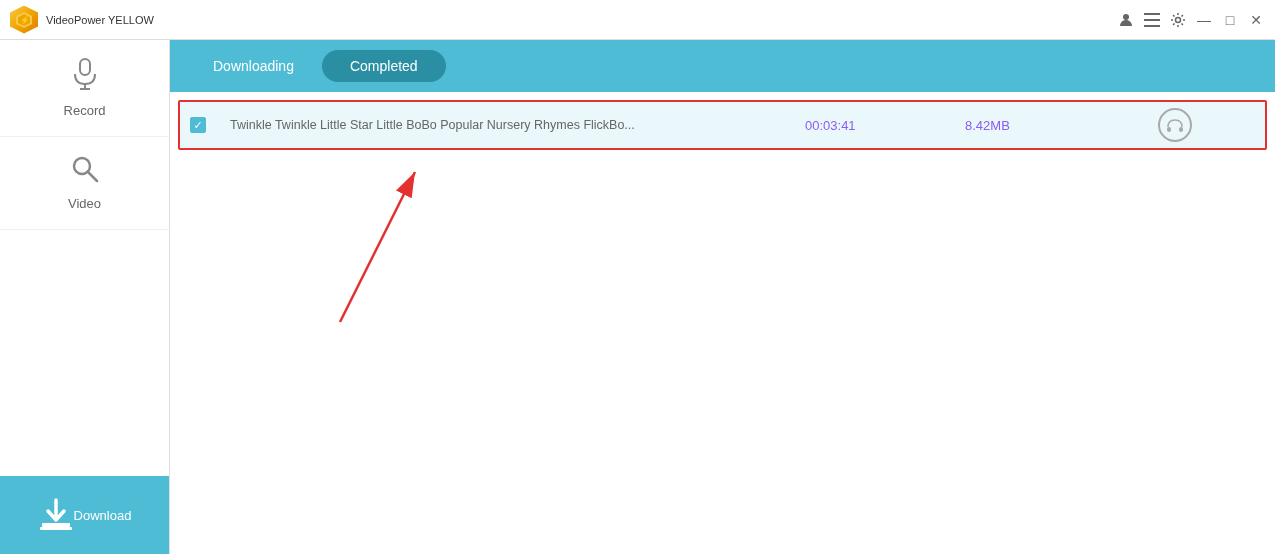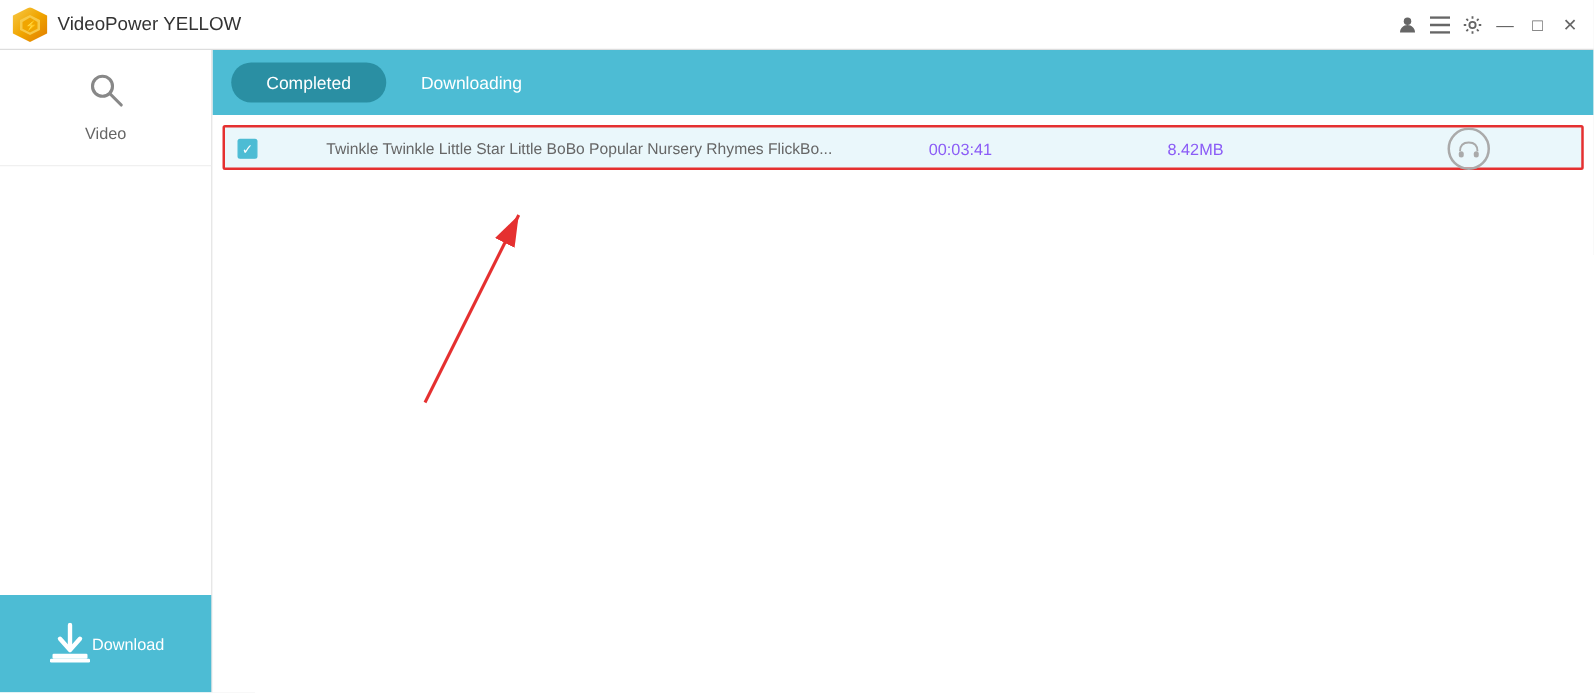--- a/index.html
+++ b/index.html
@@ -15,21 +15,21 @@
       border-bottom: 1px solid #ddd;
       flex-shrink: 0;
     }
     .titlebar-logo {
       width: 28px; height: 28px;
       margin-right: 8px;
       background: linear-gradient(135deg, #f7c948 0%, #f0a500 50%, #e07b00 100%);
       clip-path: polygon(50% 0%, 100% 25%, 100% 75%, 50% 100%, 0% 75%, 0% 25%);
       display: flex; align-items: center; justify-content: center;
     }
-    .titlebar-title { font-size: 15px; color: #333; font-weight: 500; flex: 1; }
+    .titlebar-title { font-size: 11px; color: #333; font-weight: 500; flex: 1; }
     .titlebar-controls { display: flex; gap: 8px; align-items: center; }
     .titlebar-btn { width: 18px; height: 18px; display: flex; align-items: center; justify-content: center; cursor: pointer; color: #666; font-size: 14px; }
 
     
     .main-layout {
       display: flex;
       flex: 1;
       overflow: hidden;
     }
 
@@ -127,27 +127,26 @@
     }
     .th {
       font-size: 13px;
       color: #555;
       font-weight: 500;
     }
     .table-row {
       display: grid;
       grid-template-columns: 40px 1fr 160px 130px 160px;
       padding: 0 10px;
-      height: 36px;
+      height: 50px;
       align-items: center;
       border: 2px solid #e53030;
       background: #eaf7fb;
       margin: 8px;
       border-radius: 2px;
-      gap: 31px;
     }
     .td { font-size: 13px; color: #8b5cf6; }
     .td.filename { color: #666; font-size: 12.5px; }
     .td.operations { display: flex; justify-content: center; }
 
     
     .checkbox {
       width: 16px; height: 16px;
       border: 1px solid #aaa;
       background: #fff;
@@ -242,20 +241,31 @@
     <div class="titlebar-btn">—</div>
     <div class="titlebar-btn">□</div>
     <div class="titlebar-btn">✕</div>
   </div>
 </div>
 
 <div class="main-layout">
 
   <div class="sidebar">
 
+    <div class="sidebar-item">
+      <div class="icon record-icon">
+        <svg width="28" height="32" viewBox="0 0 28 32">
+          <rect x="9" y="1" width="10" height="16" rx="5" fill="none" stroke="#888" stroke-width="2"></rect>
+          <path d="M4 16 Q4 26 14 26 Q24 26 24 16" fill="none" stroke="#888" stroke-width="2"></path>
+          <line x1="14" y1="26" x2="14" y2="31" stroke="#888" stroke-width="2"></line>
+          <line x1="9" y1="31" x2="19" y2="31" stroke="#888" stroke-width="2"></line>
+        </svg>
+      </div>
+      <span class="label">Record</span>
+    </div>
 
 
     <div class="sidebar-item">
       <div class="icon search-icon-svg">
         <svg width="28" height="28" viewBox="0 0 28 28">
           <circle cx="11" cy="11" r="8" fill="none" stroke="#888" stroke-width="2.5"></circle>
           <line x1="17" y1="17" x2="26" y2="26" stroke="#888" stroke-width="2.5" stroke-linecap="round"></line>
         </svg>
       </div>
       <span class="label">Video</span>
@@ -273,22 +283,22 @@
         </svg>
       </div>
       <span class="label">Download</span>
     </div>
 
   </div>
 
   <div class="content">
 
     <div class="tabbar">
+      <div class="tab">Downloading</div>
       <div class="tab active">Completed</div>
-      <div class="tab">Downloading</div>
     </div>
 
     <div class="table-area">
 
 
       <div class="table-row">
         <div class="td">
           <div class="checkbox checked"></div>
         </div>
         <div class="td filename">Twinkle Twinkle Little Star  Little BoBo Popular Nursery Rhymes  FlickBo...</div>

